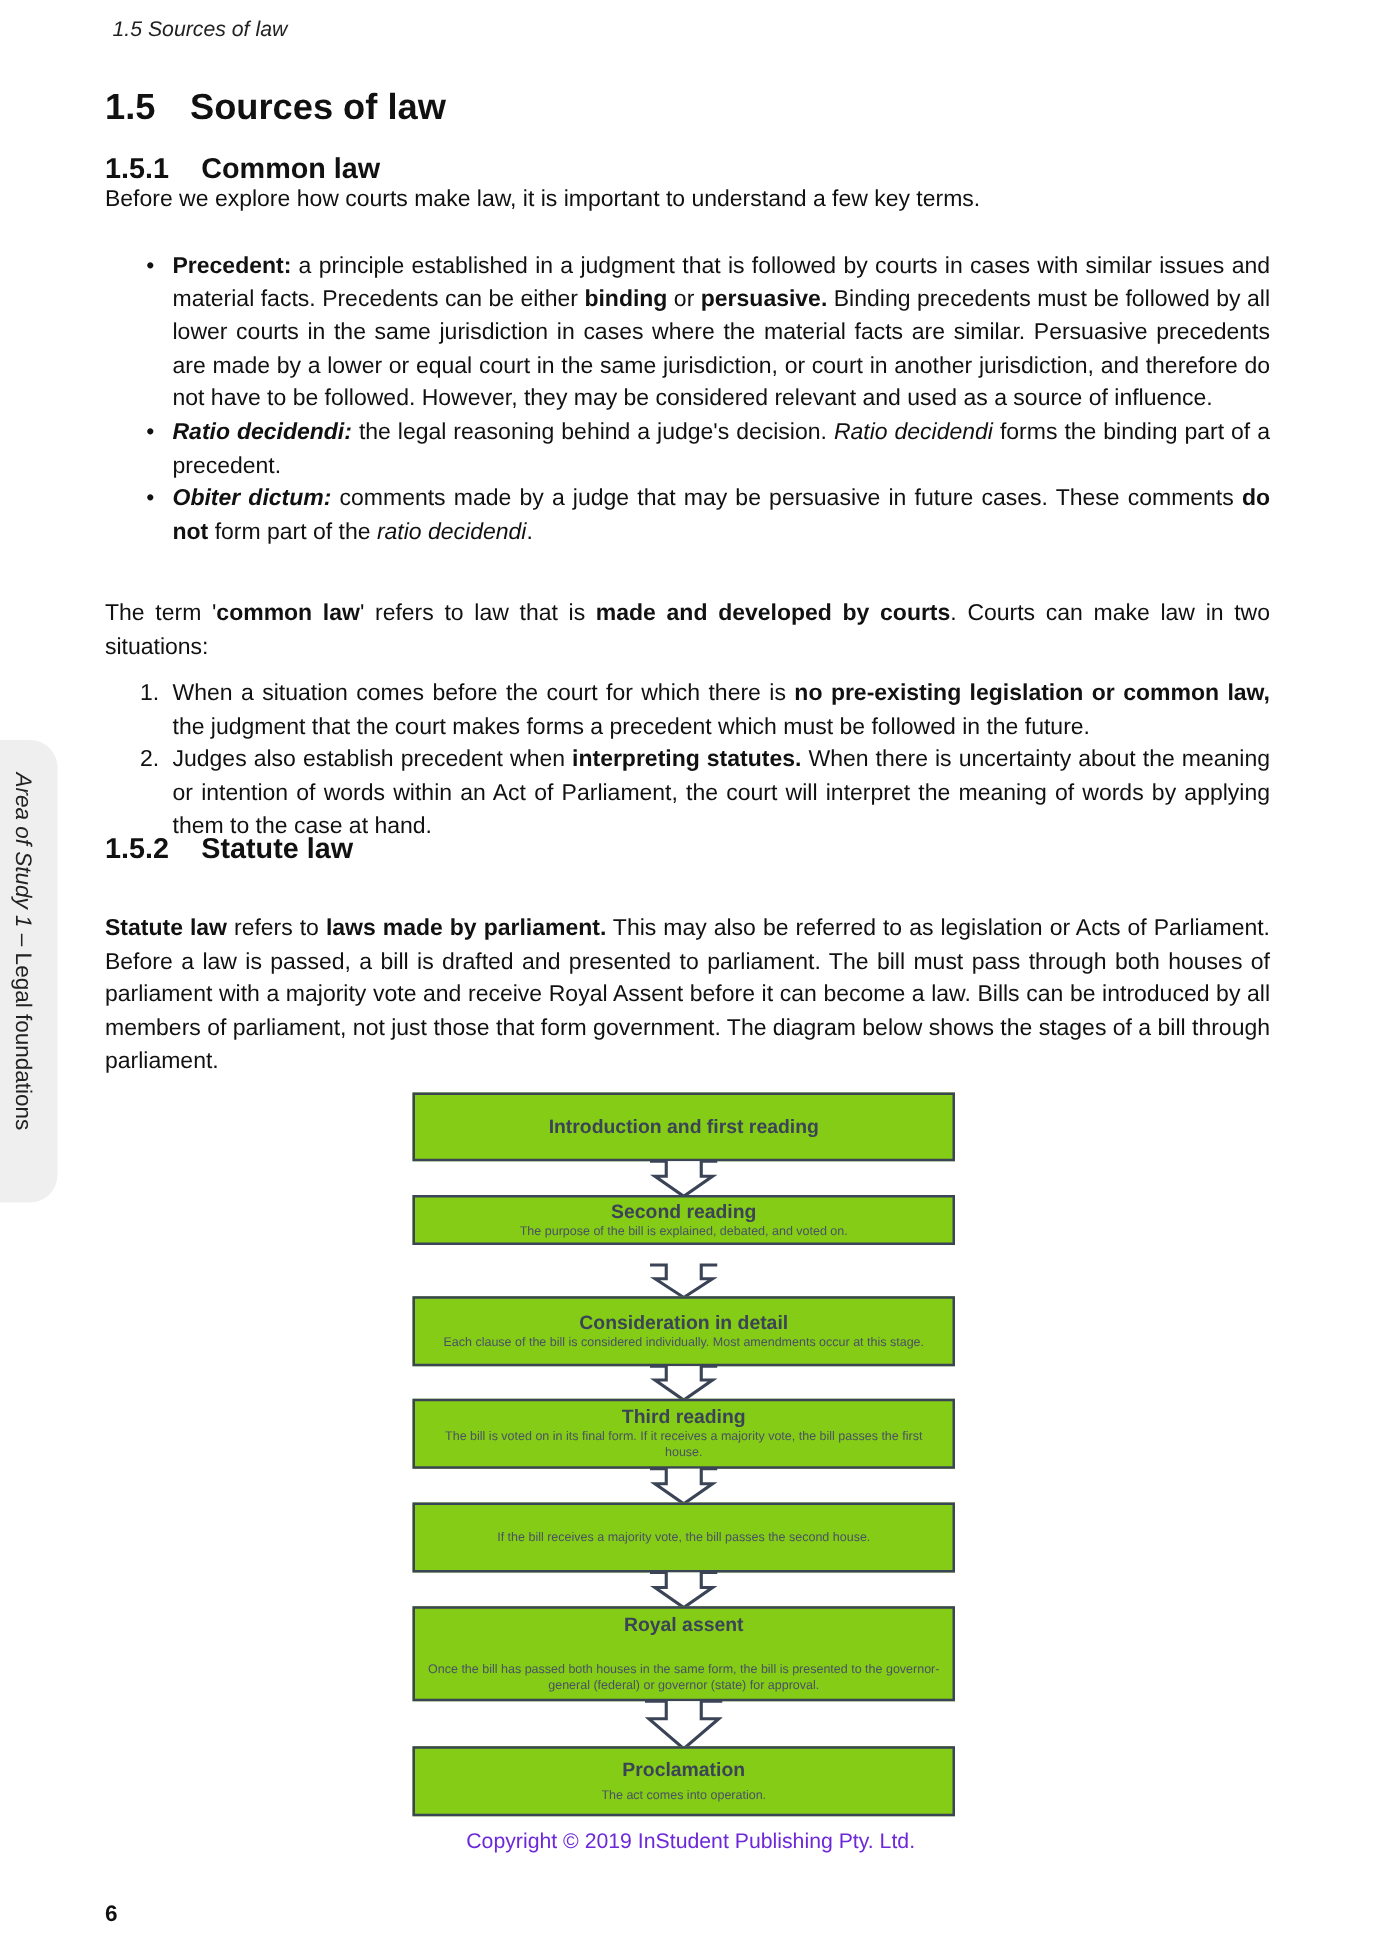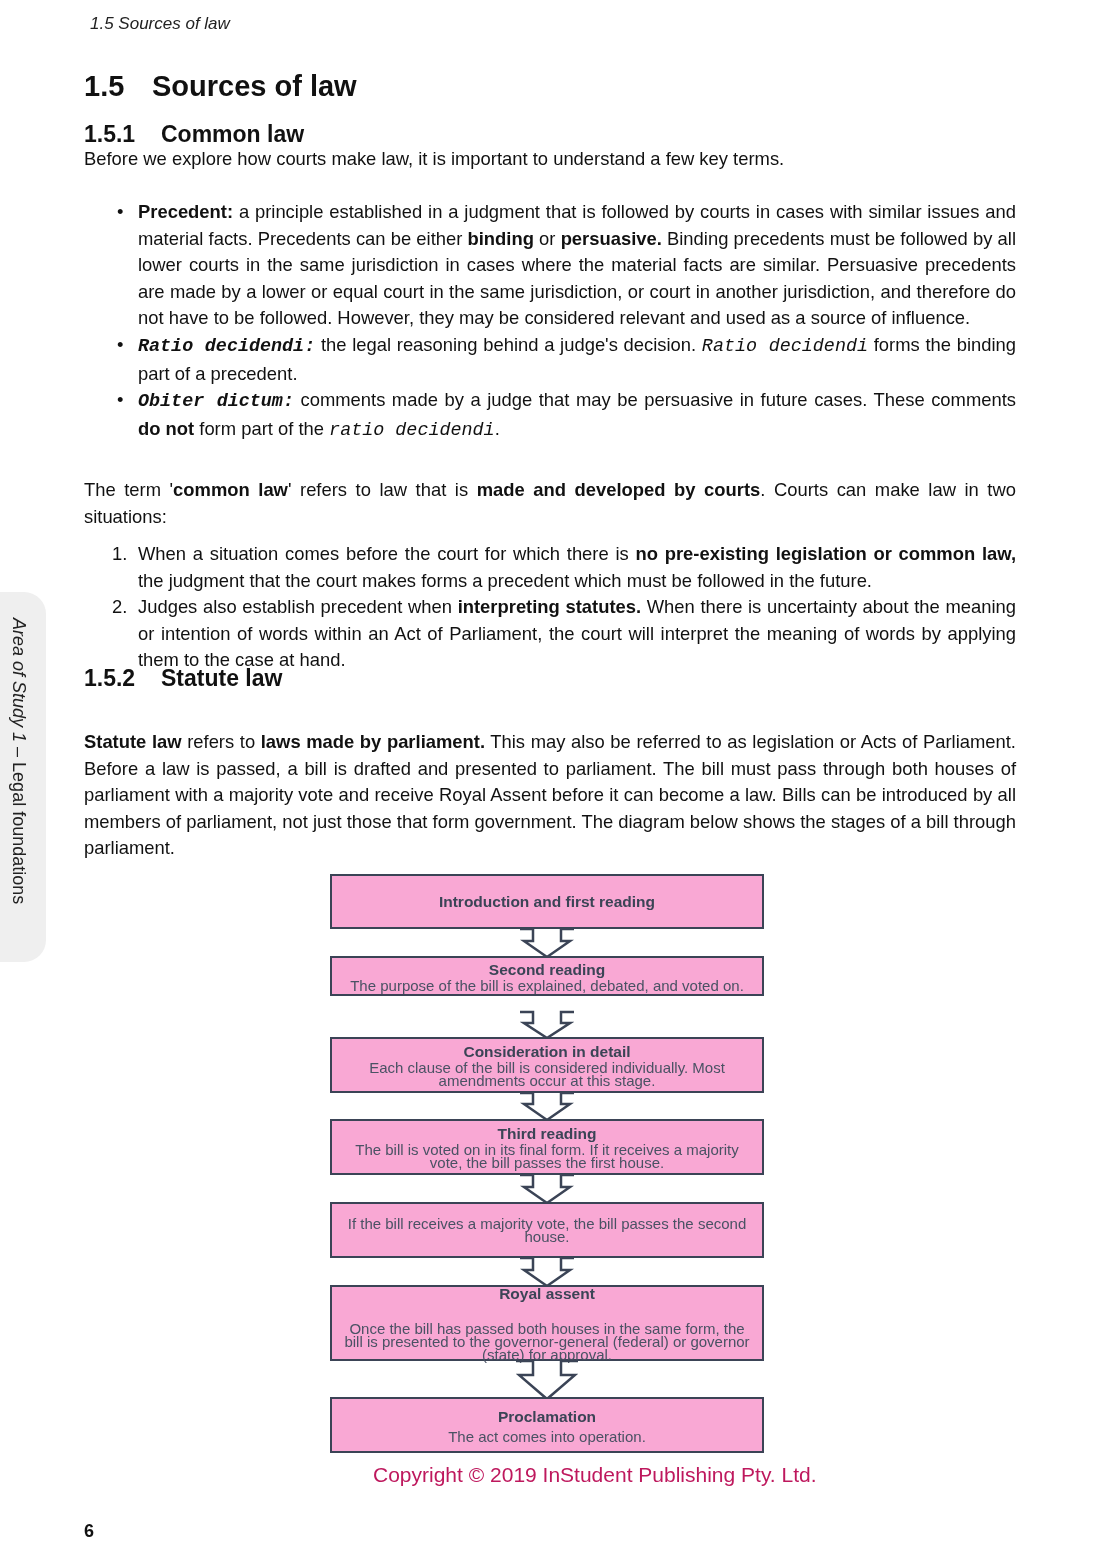--- a/index.html
+++ b/index.html
@@ -34,34 +34,34 @@
   .para { position: absolute; margin: 0; width: 932px; text-align: justify; }
   ul.terms, ol.situations {
     position: absolute; margin: 0; padding: 0; left: 0; width: 932px; list-style: none;
   }
   ul.terms li, ol.situations li {
     position: relative; padding-left: 54px; text-align: justify;
   }
   .bullet { position: absolute; left: 33px; top: 0; }
   .numlabel { position: absolute; left: 28px; top: 0; }
   b { font-weight: bold; }
-  i { font-style: italic; font-family: Liberation Mono, monospace; }
+  i { font-style: italic; }
 
   
   .flow { position: absolute; left: 330px; top: 874px; width: 440px; }
   .stage {
     position: absolute; left: 0; width: 434px; border: 2.5px solid #3b4456;
-    background: #f9a8d4; text-align: center; color: #3b4456;
+    background: #84cc16; text-align: center; color: #3b4456;
     display: flex; flex-direction: column; justify-content: center; box-sizing: border-box;
   }
   .stage-title { font-size: 15.5px; font-weight: bold; line-height: 18px; }
-  .stage-desc { font-size: 15px; line-height: 13px; color: #4a5264; padding: 0 10px; }
+  .stage-desc { font-size: 10px; line-height: 13px; color: #4a5264; padding: 0 10px; }
   .arrow { position: absolute; left: 190px; }
   .footer-page { position: absolute; left: 84px; top: 1521px; font-size: 18px; font-weight: bold; }
-  .footer-copy { position: absolute; left: 373px; top: 1463px; font-size: 21px; color: #be185d; }
+  .footer-copy { position: absolute; left: 373px; top: 1463px; font-size: 17px; color: #6d28d9; }
 </style>
 </head>
 <body>
 
 <div class="running-header">1.5 Sources of law</div>
 
 <div class="side-tab"></div>
 <div class="side-tab-text"><span class="it">Area of Study 1</span><span> – </span><span>Legal foundations</span></div>
 
 <div class="content">

